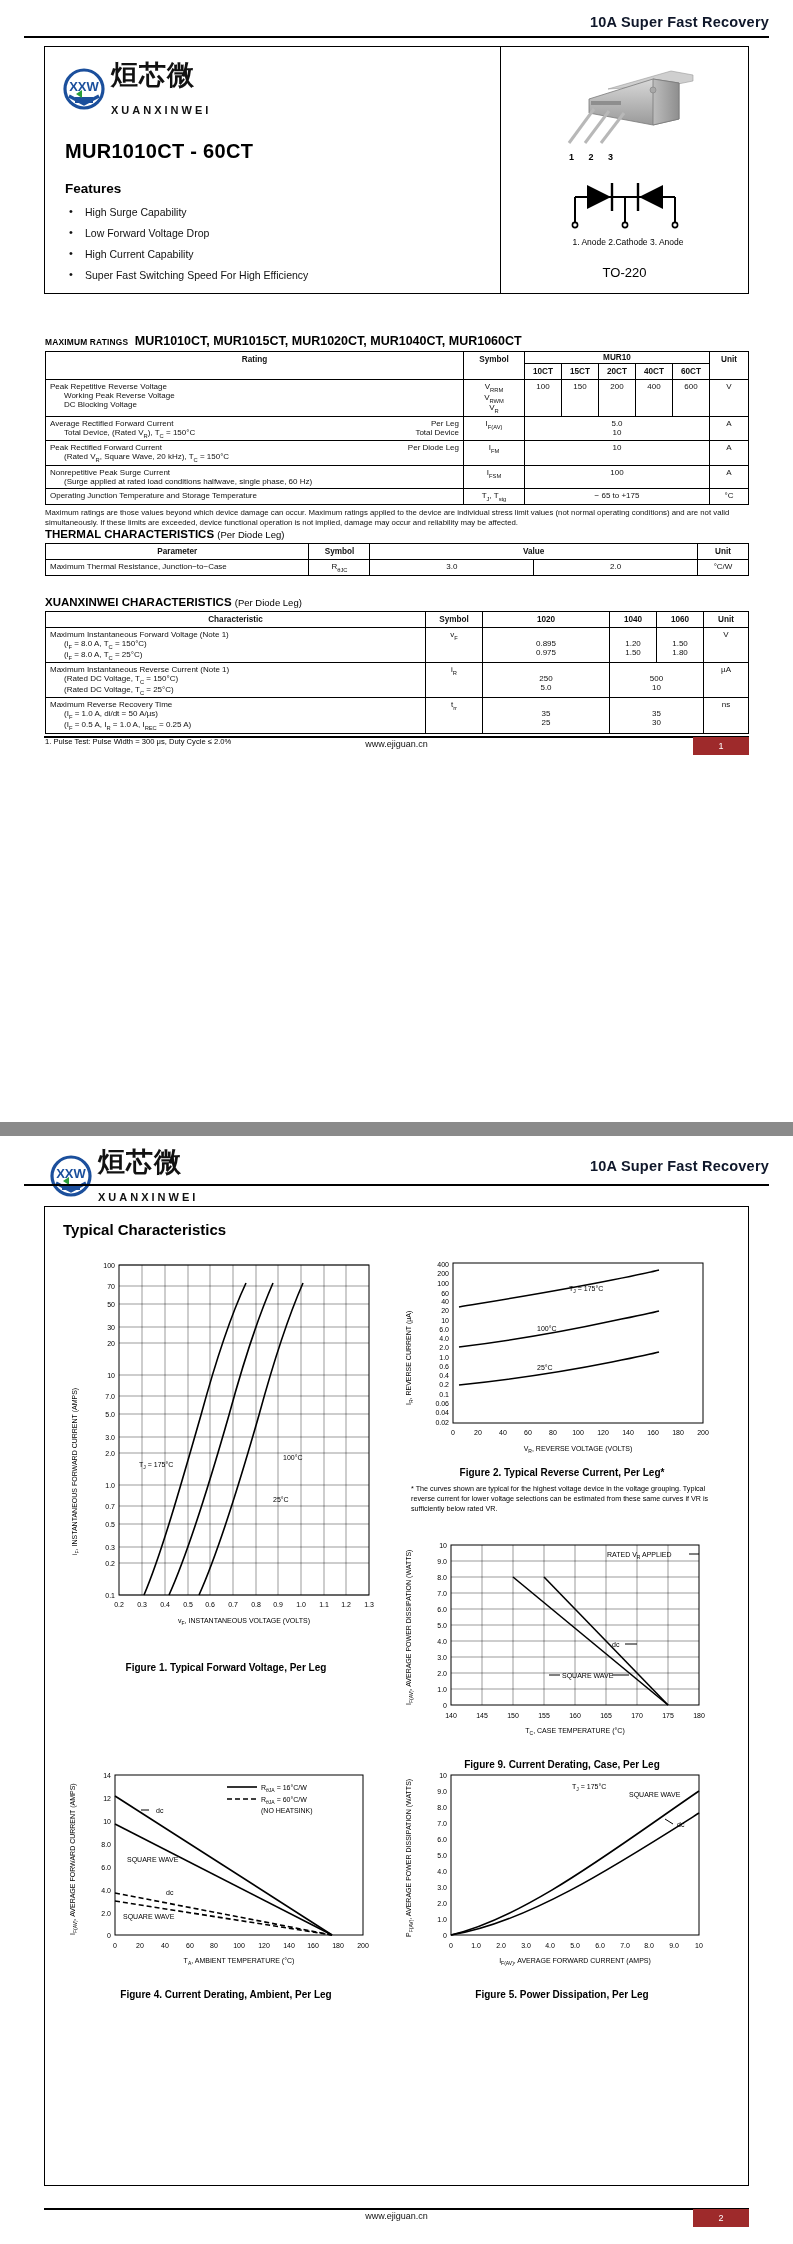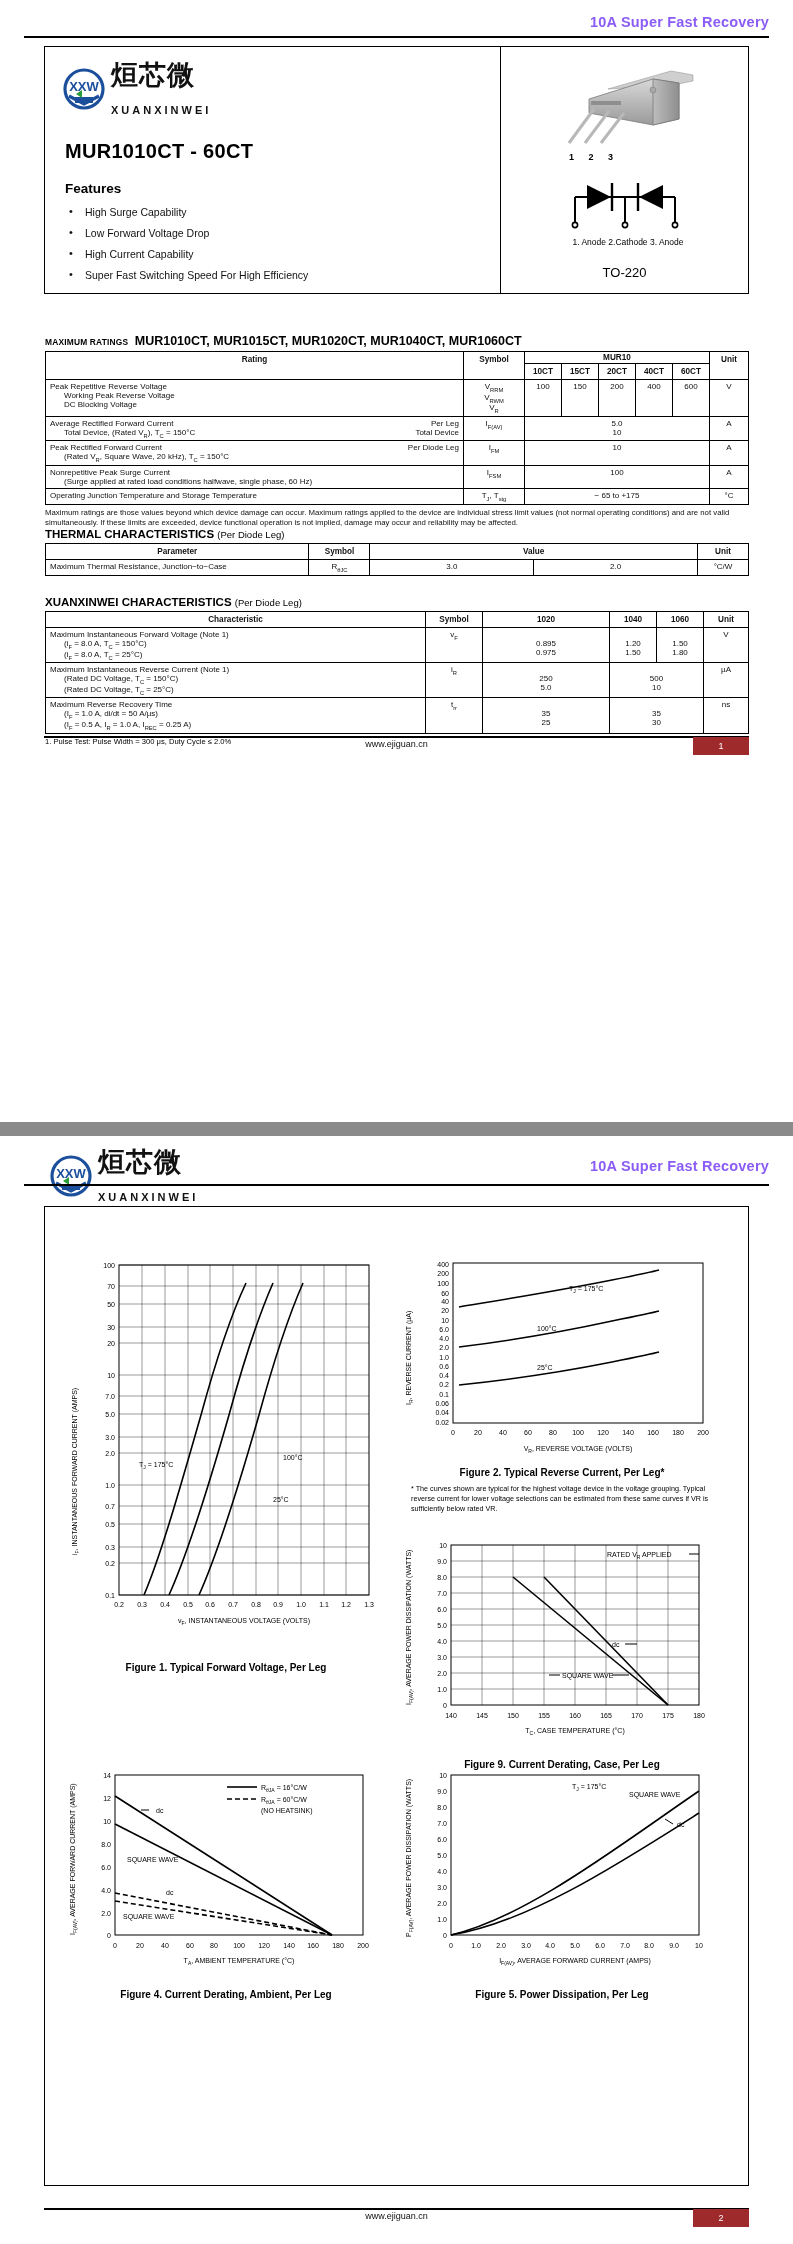--- a/index.html
+++ b/index.html
@@ -9,21 +9,21 @@
     box-sizing:border-box;
   }
   .pg1{height:1122px;padding:0;}
   .pg2{height:1122px;padding:0;}
   .pgwrap{width:793px;margin:0 auto;}
 
   
   .hdr{position:relative;height:44px;}
   .hdr-title{
     position:absolute;right:24px;top:14px;font-size:14.5px;font-weight:bold;
-    color:#8b5cf6;letter-spacing:.2px;
+    color:#0f172a;letter-spacing:.2px;
   }
   .hdr-rule{position:absolute;left:24px;right:24px;top:36px;border-top:2px solid #000;}
 
   
   .logo{display:flex;align-items:center;gap:4px;}
   .logo-mark{position:relative;width:46px;height:46px;flex:none;}
   .logo-cn{font-family:"DejaVu Sans",sans-serif;font-size:27px;font-weight:bold;color:#111;line-height:1;letter-spacing:1px;}
   .logo-en{font-size:11px;letter-spacing:3px;color:#111;font-weight:bold;margin-top:16px;}
   .logo-text{display:flex;flex-direction:column;}
 
@@ -351,20 +351,21 @@
           <div class="logo-cn">烜芯微</div>
           <div class="logo-en">XUANXINWEI</div>
         </div>
       </div>
     </div>
     <div class="hdr-title" style="top:22px;">10A Super Fast Recovery</div>
     <div class="hdr-rule" style="top:48px;"></div>
   </div>
 
   <div class="charbox">
+    <div class="char-title">Typical Characteristics</div>
 
     <div class="fig" style="left:16px;top:48px;width:330px;">
       <svg width="330" height="400" viewBox="0 0 330 400">
         <g font-family="Liberation Sans, sans-serif" font-size="7" fill="#000">
           <rect x="58" y="10" width="250" height="330" fill="none" stroke="#000" stroke-width="1"></rect>
 
           <g stroke="#000" stroke-width="0.4">
             <line x1="58" y1="10" x2="308" y2="10"></line>
                 <line x1="58" y1="31" x2="308" y2="31"></line>
             <line x1="58" y1="49" x2="308" y2="49"></line>

